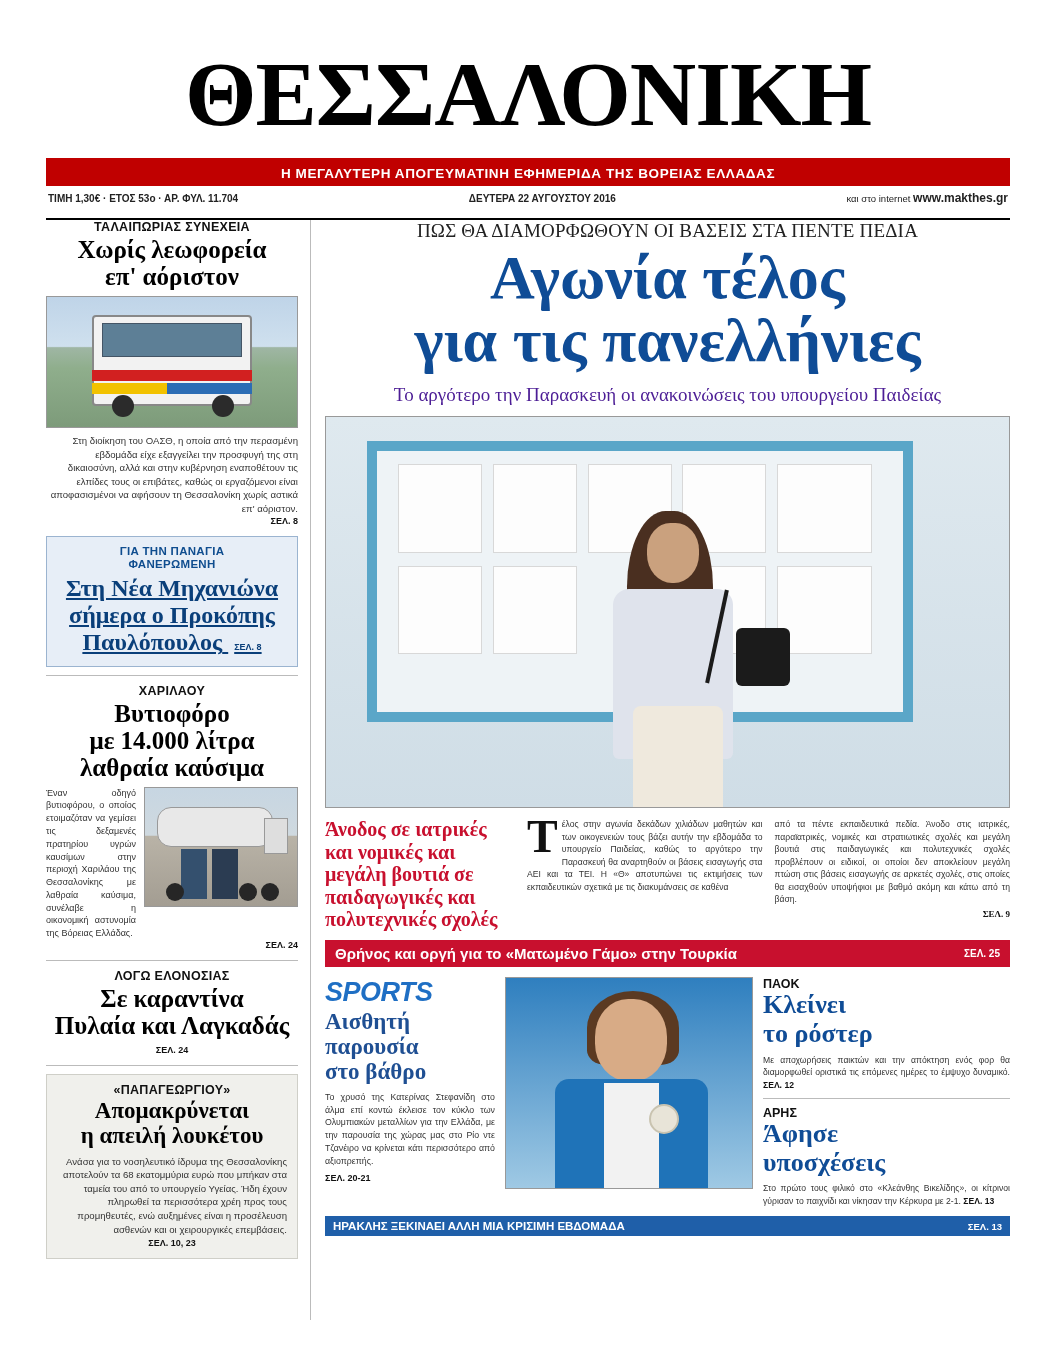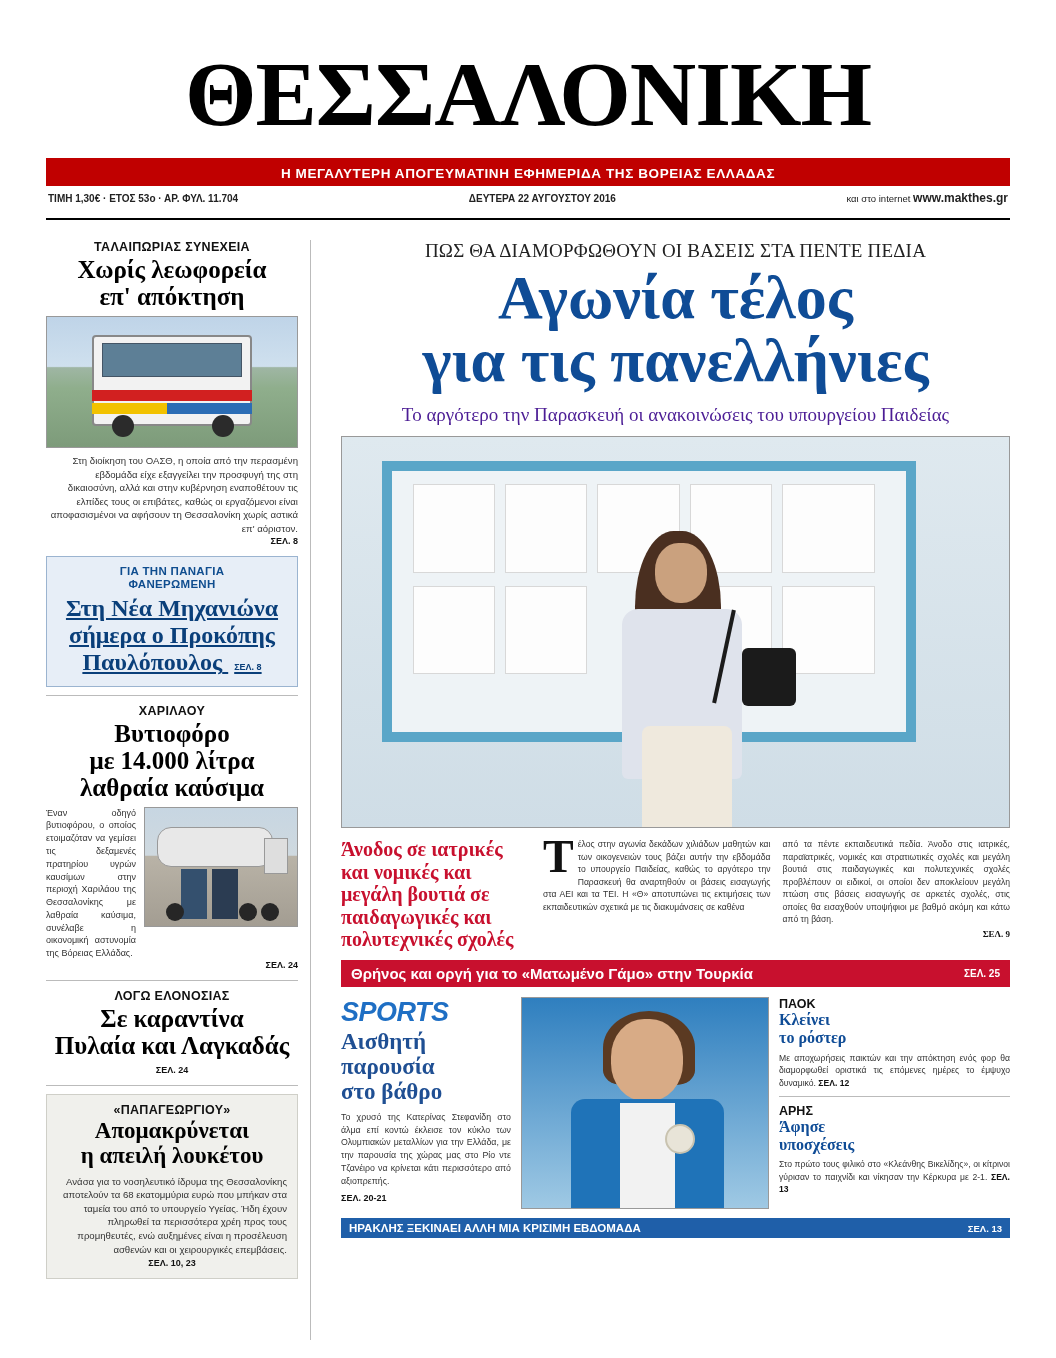--- a/index.html
+++ b/index.html
@@ -59,23 +59,22 @@
     border-bottom: 2px solid #000;
     color: #222;
   }
   .masthead-info .center { font-size: 10px; }
   .masthead-info .right { font-weight: normal; font-size: 9.5px; }
   .masthead-info .right b { font-size: 12px; }
 
   
   .content {
     display: flex;
-    margin-top: 20px;
+    margin-top: 0;
     height: 1100px;
-    gap: 16px;
   }
   .left-col {
     width: 265px;
     flex: 0 0 265px;
     padding-right: 12px;
     border-right: 1px solid #bbb;
   }
   .right-col {
     flex: 1;
     padding-left: 14px;
@@ -359,21 +358,21 @@
   .paok-col { flex: 1; }
   .paok-kicker {
     font-family: "Liberation Sans", sans-serif;
     font-weight: bold;
     font-size: 12.5px;
     color: #111;
   }
   .paok-head {
     font-family: "Liberation Serif", serif;
     font-weight: bold;
-    font-size: 16px;
+    font-size: 26px;
     line-height: 1.1;
     color: #0f4c96;
   }
   .paok-body {
     font-family: "Liberation Sans", sans-serif;
     font-size: 8.6px;
     line-height: 1.45;
     text-align: justify;
     color: #333;
     margin-top: 5px;
@@ -414,21 +413,21 @@
   </div>
 
   <div class="content">
 
     <div class="left-col">
 
       <div class="lblock">
         <div class="lkicker">ΤΑΛΑΙΠΩΡΙΑΣ ΣΥΝΕΧΕΙΑ</div>
         <div class="lhead">
           <span>Χωρίς λεωφορεία</span><br>
-          <span>επ' απόκτηση</span>
+          <span>επ' αόριστον</span>
         </div>
         <div class="lphoto bus-photo">
           <div class="bus-body"></div>
           <div class="bus-win"></div>
           <div class="bus-stripe1"></div>
           <div class="bus-stripe2"></div>
           <div class="bus-stripe3"></div>
           <div class="bus-wheel" style="left:26%"></div>
           <div class="bus-wheel" style="left:66%"></div>
         </div>

